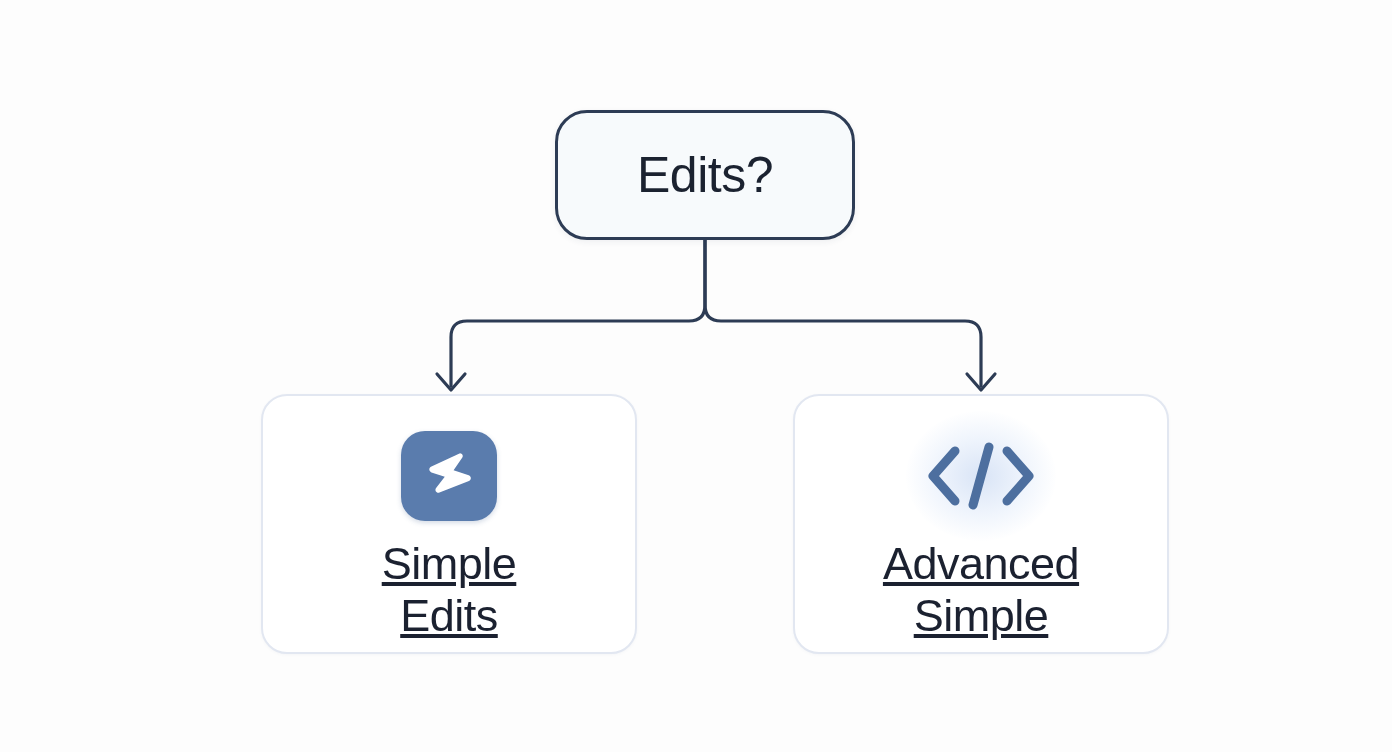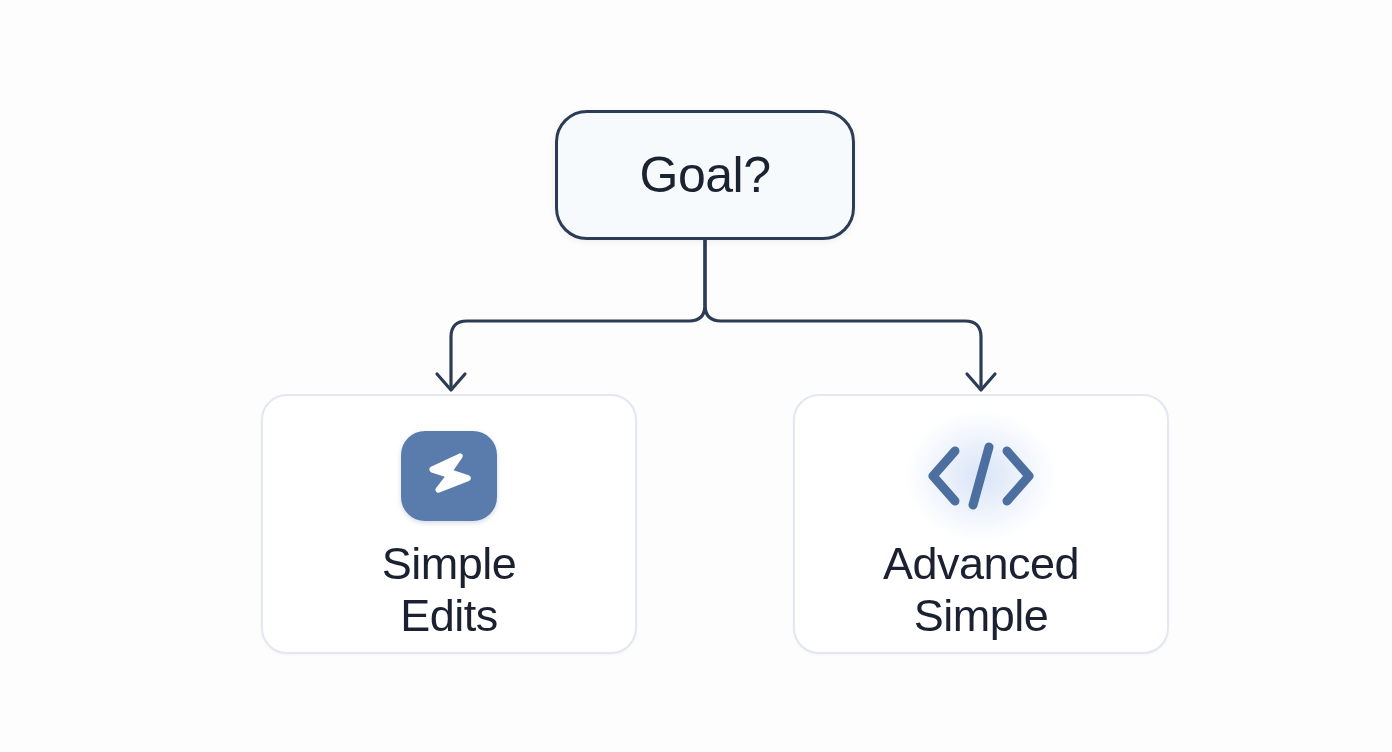--- a/index.html
+++ b/index.html
@@ -120,20 +120,21 @@
 
   .card-label {
     margin-top: 16px;
     text-align: center;
     font-size: 45px;
     font-weight: 400;
     line-height: 1.16;
     letter-spacing: -0.5px;
     color: #1b2130;
     white-space: pre-line;
+    text-decoration: underline;
   }
 </style>
 </head>
 <body>
 
 <div id="stage">
 
   <svg id="connectors" viewBox="0 0 1392 752">
     <g fill="none" stroke="#2d3c55" stroke-width="3.2" stroke-linecap="round" stroke-linejoin="round">
 
@@ -147,21 +148,21 @@
                L965,321
                Q981,321 981,337
                L981,386"></path>
 
       <path d="M437,374 L451,390 L465,374"></path>
       <path d="M967,374 L981,390 L995,374"></path>
     </g>
   </svg>
 
   <div class="root-node">
-    <span class="root-label">Goal?</span>
+    <span class="root-label">Edits?</span>
   </div>
 
   <div class="card" id="card-simple">
     <div class="card-icon-wrap">
       <div class="bolt-tile">
         <svg width="62" height="62" viewBox="0 0 62 62" aria-hidden="true">
           <g transform="rotate(18 31 31)">
             <path d="M34.5 6
                      C36.6 5.4 38.6 7.3 38.0 9.4
                      L33.6 24.2

